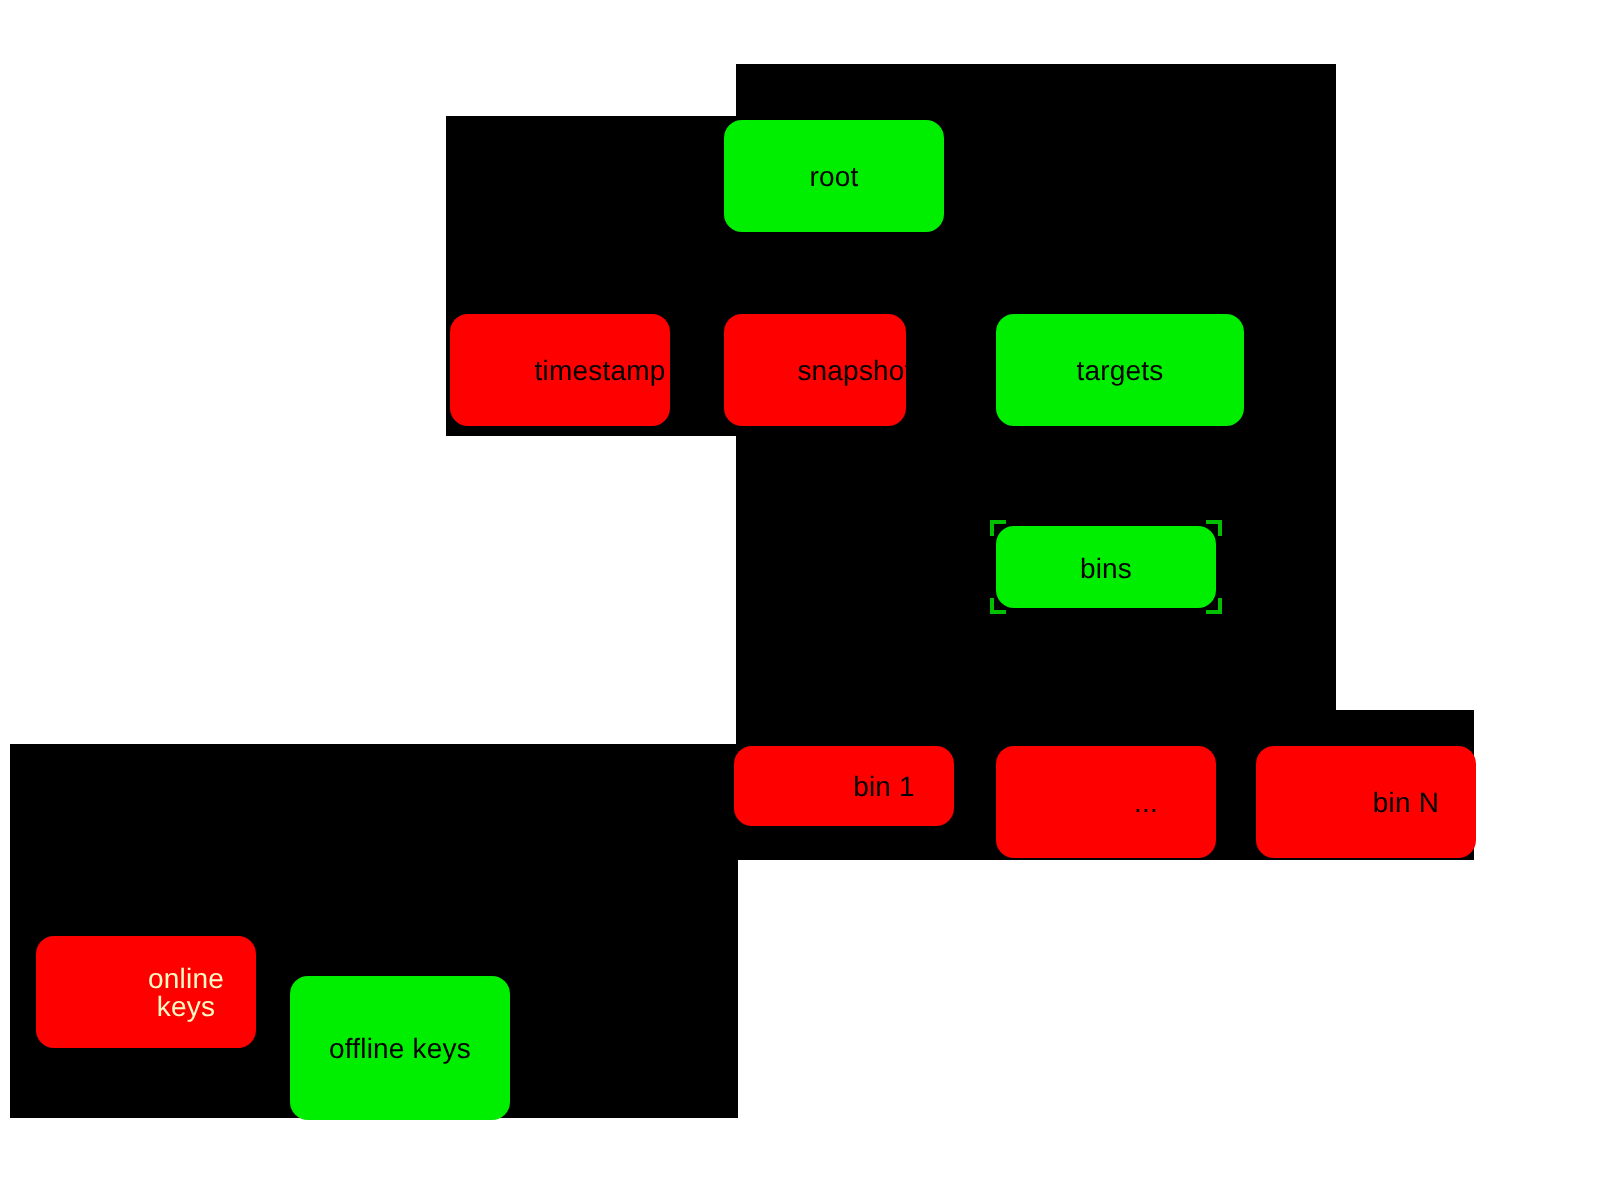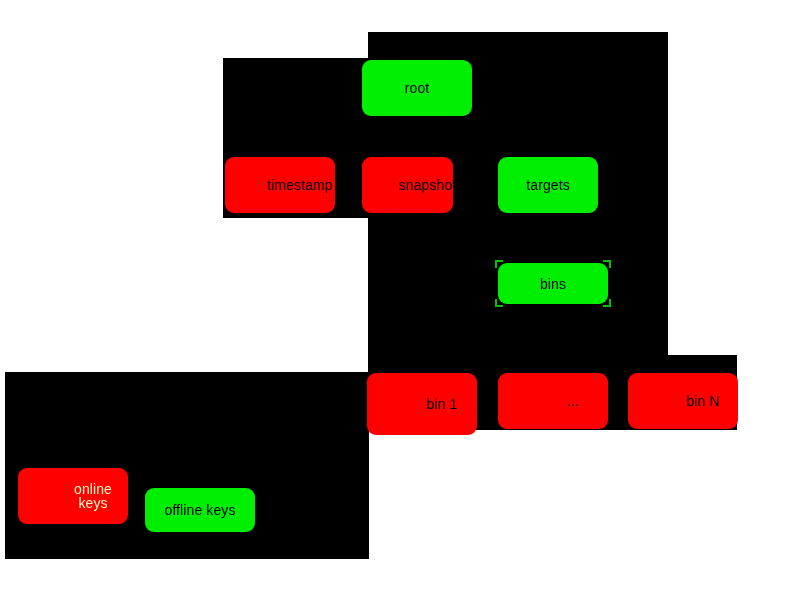--- a/index.html
+++ b/index.html
@@ -65,39 +65,39 @@
   <div id="node-layer">
       <div class="node green" style="left: 362px; top: 60px; width: 110px; height: 56px; background: rgb(0, 238, 0); color: rgb(0, 0, 0);">
         <span>root</span>
       </div>
       <div class="node red" style="left: 225px; top: 157px; width: 110px; height: 56px; background: rgb(255, 0, 0); color: rgb(0, 0, 0);">
         <span>timestamp</span>
       </div>
       <div class="node red" style="left: 362px; top: 157px; width: 91px; height: 56px; background: rgb(255, 0, 0); color: rgb(0, 0, 0);">
         <span>snapshot</span>
       </div>
-      <div class="node green" style="left: 498px; top: 157px; width: 100px; height: 56px; background: rgb(0, 238, 0); color: rgb(0, 0, 0);">
+      <div class="node green" style="left: 498px; top: 157px; width: 124px; height: 56px; background: rgb(0, 238, 0); color: rgb(0, 0, 0);">
         <span>targets</span>
       </div>
       <div class="node green selected" style="left: 498px; top: 263px; width: 110px; height: 41px; background: rgb(0, 238, 0); color: rgb(0, 0, 0);">
         <span>bins</span>
         <span class="handle tl" style="border-color: rgb(0, 192, 0);"></span>
         <span class="handle tr" style="border-color: rgb(0, 192, 0);"></span>
         <span class="handle bl" style="border-color: rgb(0, 192, 0);"></span>
         <span class="handle br" style="border-color: rgb(0, 192, 0);"></span>
       </div>
-      <div class="node red" style="left: 367px; top: 373px; width: 110px; height: 62px; background: rgb(255, 0, 0); color: rgb(0, 0, 0);">
+      <div class="node red" style="left: 367px; top: 373px; width: 110px; height: 40px; background: rgb(255, 0, 0); color: rgb(0, 0, 0);">
         <span>bin 1</span>
       </div>
       <div class="node red" style="left: 498px; top: 373px; width: 110px; height: 56px; background: rgb(255, 0, 0); color: rgb(0, 0, 0);">
         <span>...</span>
       </div>
       <div class="node red" style="left: 628px; top: 373px; width: 110px; height: 56px; background: rgb(255, 0, 0); color: rgb(0, 0, 0);">
         <span>bin N</span>
       </div>
       <div class="node red" style="left: 18px; top: 468px; width: 110px; height: 56px; background: rgb(255, 0, 0); color: #fef9c3;">
         <span>online keys</span>
       </div>
-      <div class="node green" style="left: 145px; top: 488px; width: 110px; height: 44px; background: rgb(0, 238, 0); color: rgb(0, 0, 0);">
+      <div class="node green" style="left: 145px; top: 488px; width: 110px; height: 72px; background: rgb(0, 238, 0); color: rgb(0, 0, 0);">
         <span>offline keys</span>
       </div>
     </div>
 </div>
 
 </body></html>

